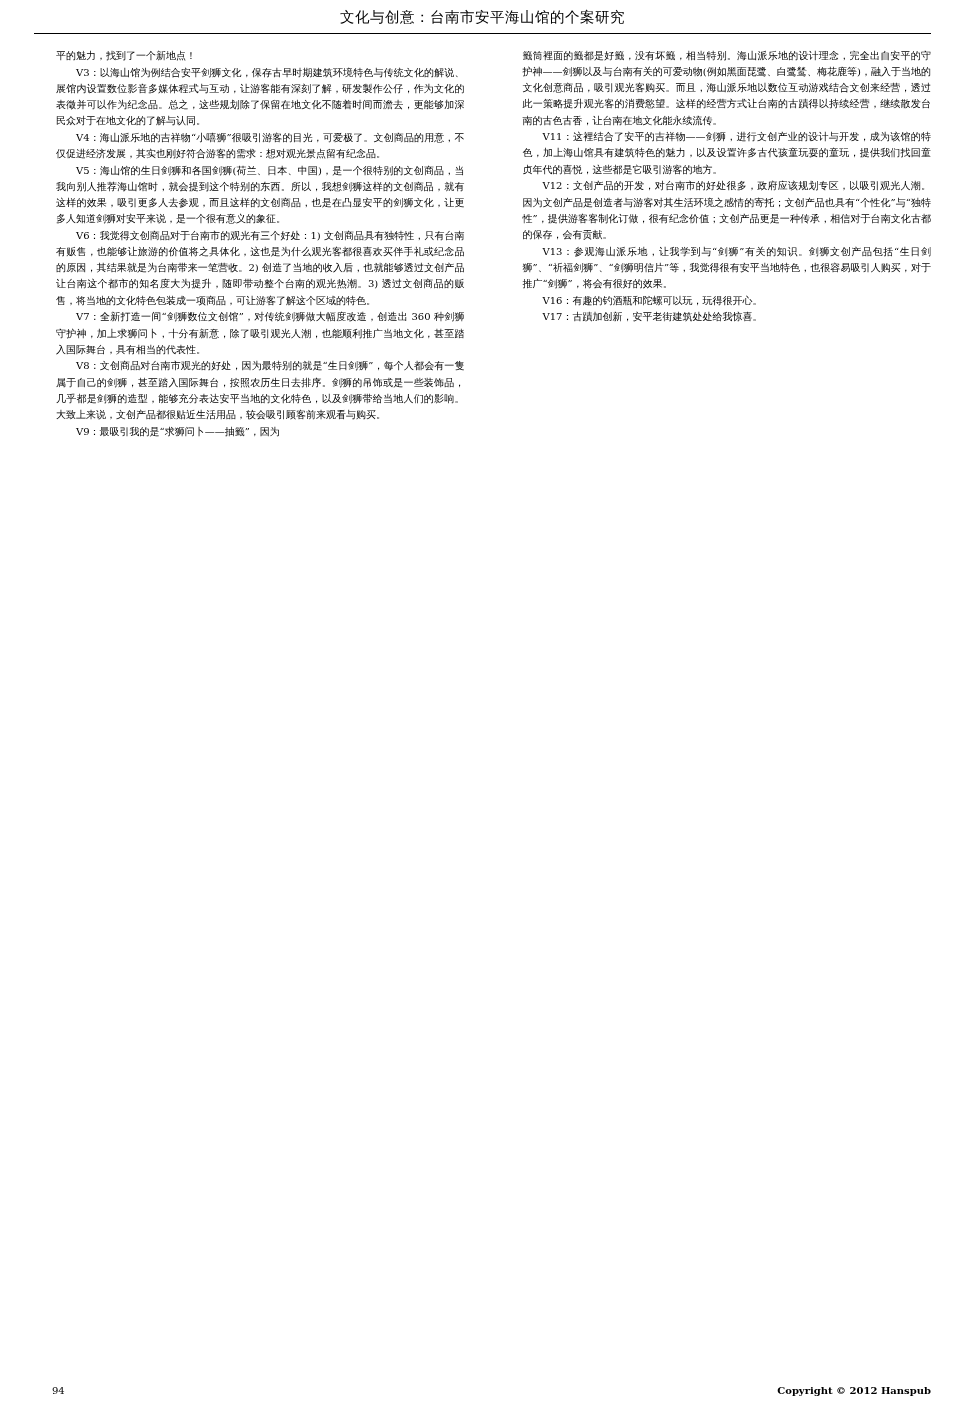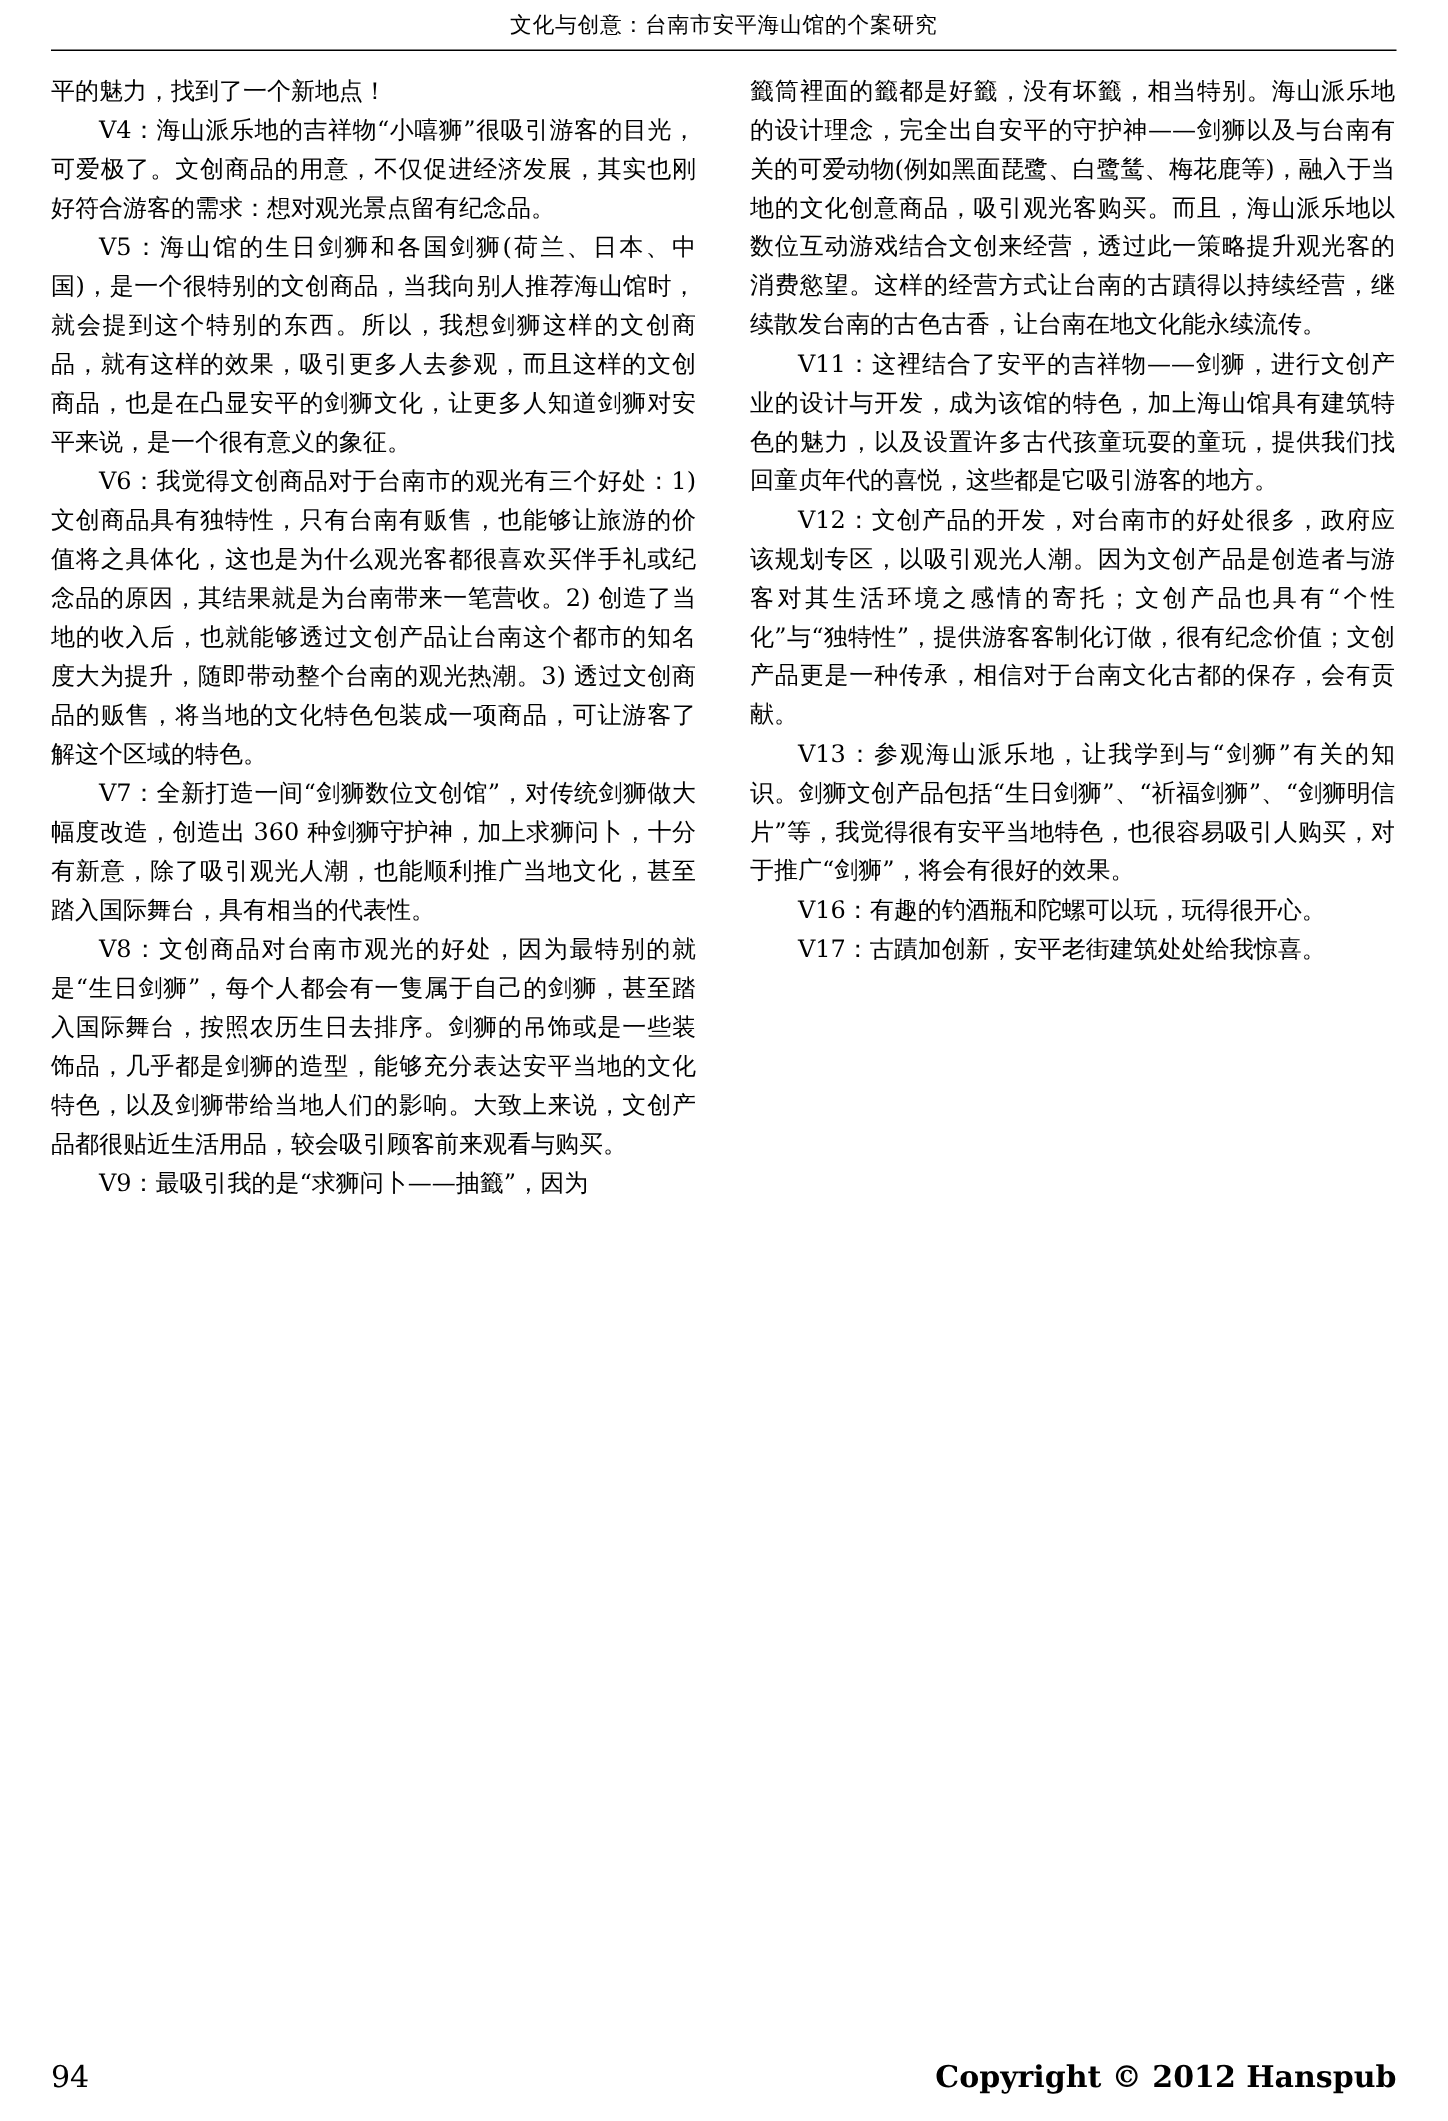--- a/index.html
+++ b/index.html
@@ -33,41 +33,42 @@
     width: 100%;
   }
   .columns {
     display: flex;
     flex-direction: row;
     gap: 36px;
     height: 1270px;
   }
   .col {
     width: 430px;
-    font-size: 16px;
+    font-size: 10px;
     line-height: 1.62;
     text-align: justify;
     text-justify: inter-ideograph;
+    margin-left: 22px;
   }
   .para {
     margin: 0 0 0.5px 0;
     text-indent: 2em;
   }
   .para.no-indent {
     text-indent: 0;
   }
   .footer {
     position: absolute;
-    left: 34px;
+    left: 52px;
     right: 34px;
     bottom: 18px;
     display: flex;
     justify-content: space-between;
     align-items: baseline;
-    font-size: 20px;
+    font-size: 10px;
     text-align: center;
   }
   .footer .page-num {
     font-family: "DejaVu Serif", "Liberation Serif", serif;
   }
   .footer .copyright {
     font-family: "DejaVu Serif", "Liberation Serif", serif;
     font-weight: bold;
     margin-left: 26px;
   }
@@ -77,20 +78,21 @@
 
 <div class="page">
 
   <div class="running-head">文化与创意：台南市安平海山馆的个案研究</div>
   <div class="head-rule"></div>
 
   <div class="columns">
 
     <div class="col">
       <p class="para no-indent">平的魅力，找到了一个新地点！</p>
+      <p class="para">V3：以海山馆为例结合安平剑狮文化，保存古早时期建筑环境特色与传统文化的解说、展馆内设置数位影音多媒体程式与互动，让游客能有深刻了解，研发製作公仔，作为文化的表徵并可以作为纪念品。总之，这些规划除了保留在地文化不随着时间而澹去，更能够加深民众对于在地文化的了解与认同。</p>
       <p class="para">V4：海山派乐地的吉祥物“小嘻狮”很吸引游客的目光，可爱极了。文创商品的用意，不仅促进经济发展，其实也刚好符合游客的需求：想对观光景点留有纪念品。</p>
       <p class="para">V5：海山馆的生日剑狮和各国剑狮(荷兰、日本、中国)，是一个很特别的文创商品，当我向别人推荐海山馆时，就会提到这个特别的东西。所以，我想剑狮这样的文创商品，就有这样的效果，吸引更多人去参观，而且这样的文创商品，也是在凸显安平的剑狮文化，让更多人知道剑狮对安平来说，是一个很有意义的象征。</p>
       <p class="para">V6：我觉得文创商品对于台南市的观光有三个好处：1) 文创商品具有独特性，只有台南有贩售，也能够让旅游的价值将之具体化，这也是为什么观光客都很喜欢买伴手礼或纪念品的原因，其结果就是为台南带来一笔营收。2) 创造了当地的收入后，也就能够透过文创产品让台南这个都市的知名度大为提升，随即带动整个台南的观光热潮。3) 透过文创商品的贩售，将当地的文化特色包装成一项商品，可让游客了解这个区域的特色。</p>
       <p class="para">V7：全新打造一间“剑狮数位文创馆”，对传统剑狮做大幅度改造，创造出 360 种剑狮守护神，加上求狮问卜，十分有新意，除了吸引观光人潮，也能顺利推广当地文化，甚至踏入国际舞台，具有相当的代表性。</p>
       <p class="para">V8：文创商品对台南市观光的好处，因为最特别的就是“生日剑狮”，每个人都会有一隻属于自己的剑狮，甚至踏入国际舞台，按照农历生日去排序。剑狮的吊饰或是一些装饰品，几乎都是剑狮的造型，能够充分表达安平当地的文化特色，以及剑狮带给当地人们的影响。大致上来说，文创产品都很贴近生活用品，较会吸引顾客前来观看与购买。</p>
       <p class="para">V9：最吸引我的是“求狮问卜——抽籤”，因为</p>
     </div>
 
     <div class="col">
       <p class="para no-indent">籤筒裡面的籤都是好籤，没有坏籤，相当特别。海山派乐地的设计理念，完全出自安平的守护神——剑狮以及与台南有关的可爱动物(例如黑面琵鹭、白鹭鸶、梅花鹿等)，融入于当地的文化创意商品，吸引观光客购买。而且，海山派乐地以数位互动游戏结合文创来经营，透过此一策略提升观光客的消费慾望。这样的经营方式让台南的古蹟得以持续经营，继续散发台南的古色古香，让台南在地文化能永续流传。</p>

